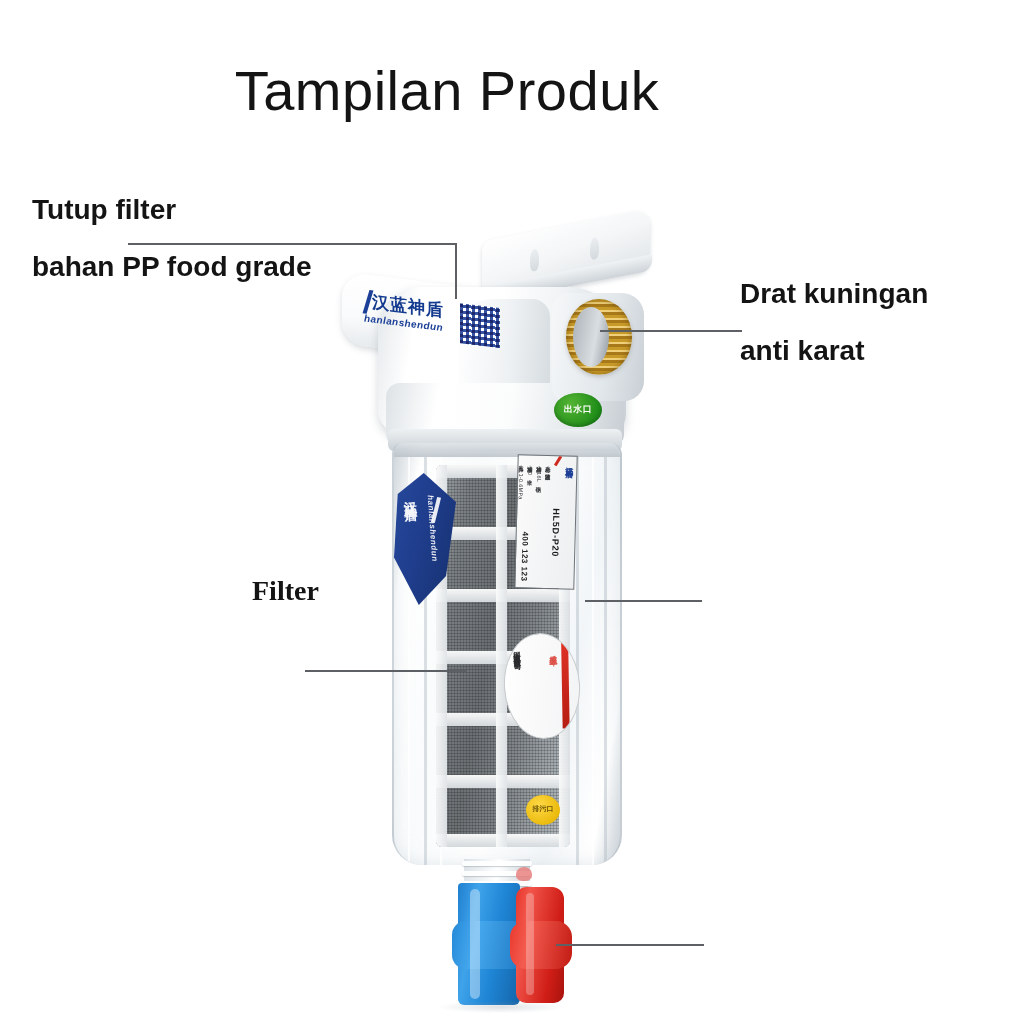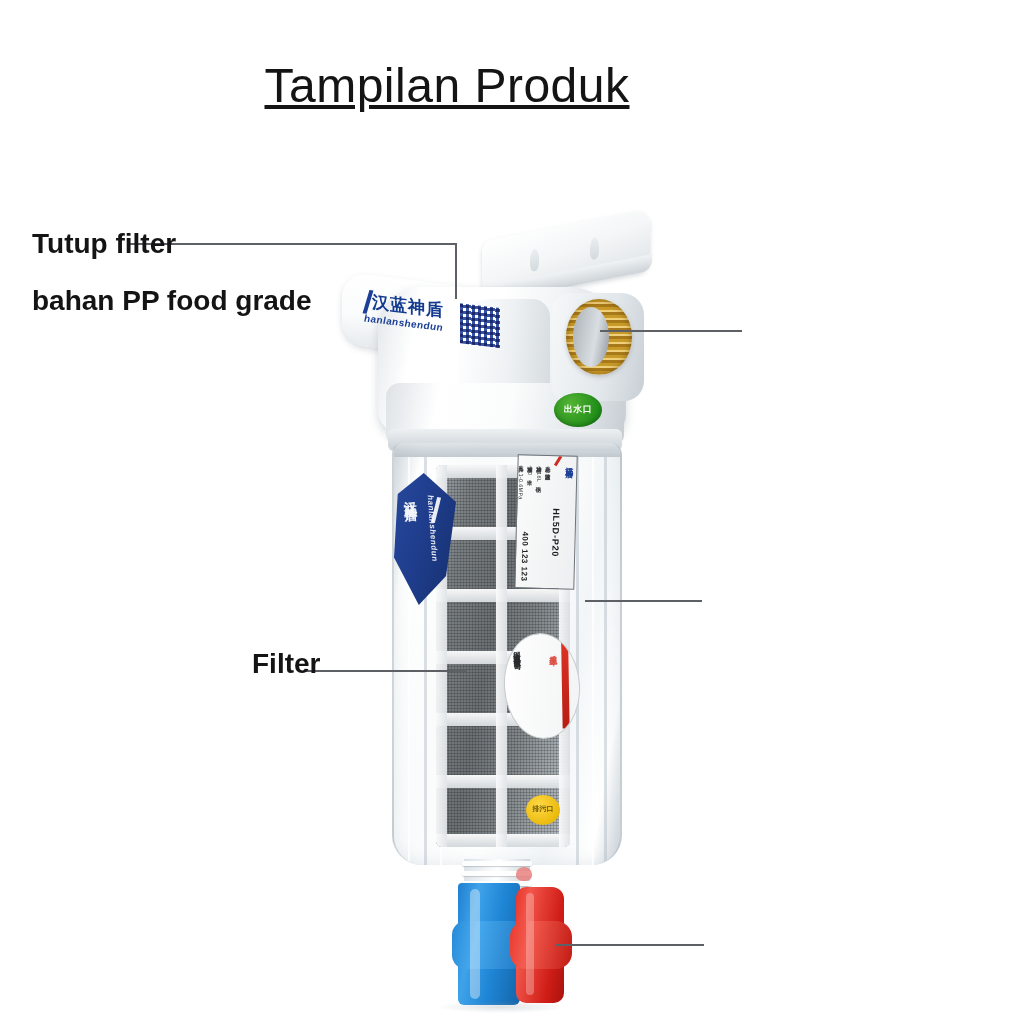--- a/index.html
+++ b/index.html
@@ -20,48 +20,46 @@
     overflow: hidden;
   }
 
   
   #page-title {
     position: absolute;
     left: 0;
     top: 58px;
     width: 894px;
     text-align: center;
-    font-size: 48px;
+    font-size: 56px;
     font-weight: 400;
     letter-spacing: 0.5px;
     color: #141414;
-    text-decoration: underline;
   }
 
   
   .callout {
     position: absolute;
     color: #141414;
     font-size: 28px;
     font-weight: 600;
     line-height: 1.02;
     white-space: nowrap;
-    margin-top: 34px;
   }
   .callout .ln {
     display: block;
   }
   .callout .ln + .ln {
     margin-top: 28px;
   }
 
   #callout-cap      { left: 32px;  top: 196px; }
   #callout-brass    { left: 740px; top: 280px; }
   #callout-housing  { left: 672px; top: 549px; }
-  #callout-filter   { left: 252px; top: 616px; }
+  #callout-filter   { left: 252px; top: 577px; font-family: Liberation Serif, serif; }
   #callout-valve    { left: 612px; top: 893px; }
 
   
   .lead {
     position: absolute;
     background: #5d6166;
   }
   .lead-h { height: 2px; }
   .lead-v { width: 2px; }
 
@@ -746,20 +744,24 @@
   <div class="lead lead-h" id="lead-brass"></div>
   <div class="lead lead-h" id="lead-housing"></div>
   <div class="lead lead-h" id="lead-filter"></div>
   <div class="lead lead-h" id="lead-valve"></div>
 
   <div class="callout" id="callout-cap">
     <span class="ln">Tutup filter</span>
     <span class="ln">bahan PP food grade</span>
   </div>
 
+  <div class="callout" id="callout-brass">
+    <span class="ln">Drat kuningan</span>
+    <span class="ln">anti karat</span>
+  </div>
 
 
   <div class="callout" id="callout-filter">
     <span class="ln">Filter</span>
   </div>
 
 
 </div>
 
 </body></html>

